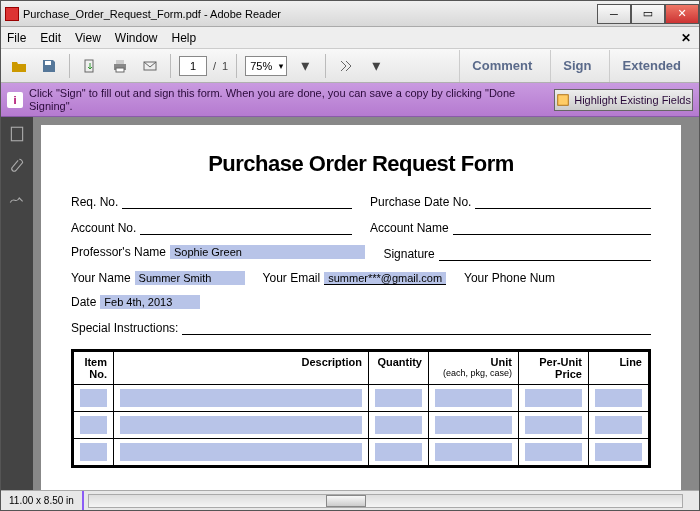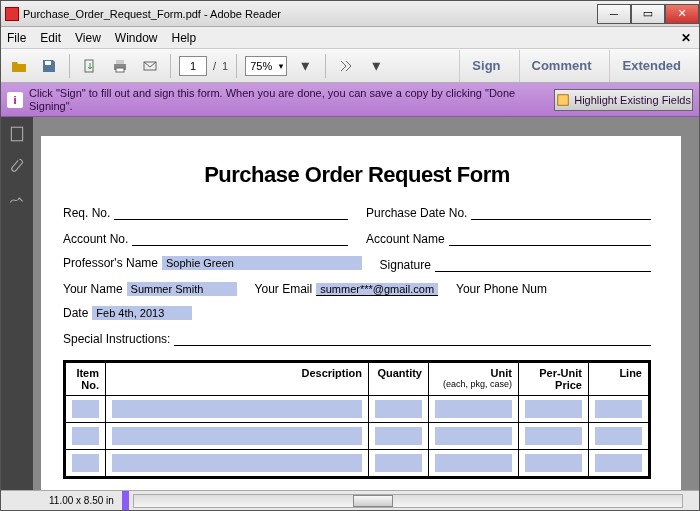--- a/index.html
+++ b/index.html
@@ -31,39 +31,39 @@
 .signbar { height: 34px; background: linear-gradient(#c99ae0,#b57ad0); border-bottom: 1px solid #8a5aa8; display: flex; align-items: center; padding: 0 6px; font-size: 11px; color: #2a0a3a; gap: 6px; }
 .signbar .info { width: 16px; height: 16px; background: #fff; border-radius: 2px; display: flex; align-items: center; justify-content: center; font-weight: bold; color: #a06; flex-shrink: 0; }
 .signbar .msg { flex: 1; line-height: 1.1; }
 .highlightbtn { background: linear-gradient(#eee,#ccc); border: 1px solid #666; padding: 3px 1px; font-size: 11px; display: flex; align-items: center; gap: 4px; cursor: pointer; }
 
 .content { flex: 1; display: flex; background: #888; overflow: hidden; position: relative; }
 .sidetools { width: 32px; background: #444; display: flex; flex-direction: column; align-items: center; padding-top: 8px; gap: 14px; }
 .sidetools .st { width: 18px; height: 18px; color: #aaa; cursor: pointer; }
 
 .docwrap { flex: 1; background: #888; overflow: auto; position: relative; }
-.page { width: 640px; background: #fff; margin: 19px 0 0 8px; padding: 16px 30px 30px 22px; font-family: Arial, sans-serif; }
+.page { width: 640px; background: #fff; margin: 8px 0 0 8px; padding: 16px 30px 30px 30px; font-family: Arial, sans-serif; }
 .formtitle { text-align: center; font-size: 22px; font-weight: 800; margin: 10px 0 16px; letter-spacing: -0.5px; }
 .row { display: flex; gap: 18px; font-size: 12px; margin-bottom: 10px; align-items: flex-start; }
 .fld { display: flex; align-items: flex-end; gap: 4px; }
 .fld label { white-space: nowrap; }
 .line { border-bottom: 1px solid #000; min-height: 16px; padding: 0 2px; }
 .filled { background: #b8c4e8; padding: 1px 4px; font-size: 11px; display: inline-block; }
 .emailfill { border-bottom: 1px solid #000; background: #b8c4e8; padding: 0 4px; font-size: 11px; }
 
 .grid { margin-top: 14px; border: 2px solid #000; font-size: 11px; }
 .grid table { border-collapse: collapse; width: 100%; }
 .grid th, .grid td { border: 1px solid #000; padding: 4px 6px; vertical-align: top; }
 .grid th { font-weight: 700; text-align: right; }
 .grid .sub { font-size: 9px; font-weight: 400; display:block; }
 .grid td.cell { height: 26px; }
 .grid td.cell .pad { background: #b8c4e8; width: 100%; height: 18px; }
 
 .statusbar { height: 20px; background: #e8e8e8; border-top: 1px solid #aaa; display: flex; align-items: center; font-size: 10px; position: relative; }
-.statusbar .dim { padding: 0 8px; border-right: 7px solid #8b5cf6; height: 100%; display: flex; align-items: center; margin-left: 40px; }
+.statusbar .dim { padding: 0 8px; border-right: 2px solid #8b5cf6; height: 100%; display: flex; align-items: center; }
 .statusbar .hscroll { flex: 1; height: 14px; margin: 0 16px 0 4px; background: linear-gradient(#ddd,#f5f5f5); border: 1px solid #aaa; position: relative; }
 .statusbar .hscroll .thumb { position: absolute; left: 40%; width: 40px; height: 100%; background: linear-gradient(#f8f8f8,#ccc); border: 1px solid #888; }
 </style>
 </head>
 <body>
 
 <div class="window">
 
   <div class="titlebar">
     <span class="pdf-ico"></span>
@@ -126,22 +126,22 @@
       </div>
     <div class="tbtn">▾</div>
     <div class="sep"></div>
     <div class="tbtn">
         <svg viewBox="0 0 16 16">
           <path d="M3 3l5 5-5 5M8 3l5 5-5 5" stroke="#666" fill="none"></path>
         </svg>
       </div>
     <div class="tbtn">▾</div>
     <div class="spacer"></div>
+    <div class="panelbtn">Comment</div>
     <div class="panelbtn">Sign</div>
-    <div class="panelbtn">Comment</div>
     <div class="panelbtn">Extended</div>
   </div>
 
   <div class="signbar">
     <div class="info">i</div>
     <div class="msg">Click "Sign" to fill out and sign this form. When you are done, you can save a copy by clicking "Done Signing".</div>
     <div class="highlightbtn">
       <svg width="14" height="14" viewBox="0 0 16 16">
           <rect x="2" y="2" width="12" height="12" fill="#fc6" stroke="#a60"></rect>
         </svg>

